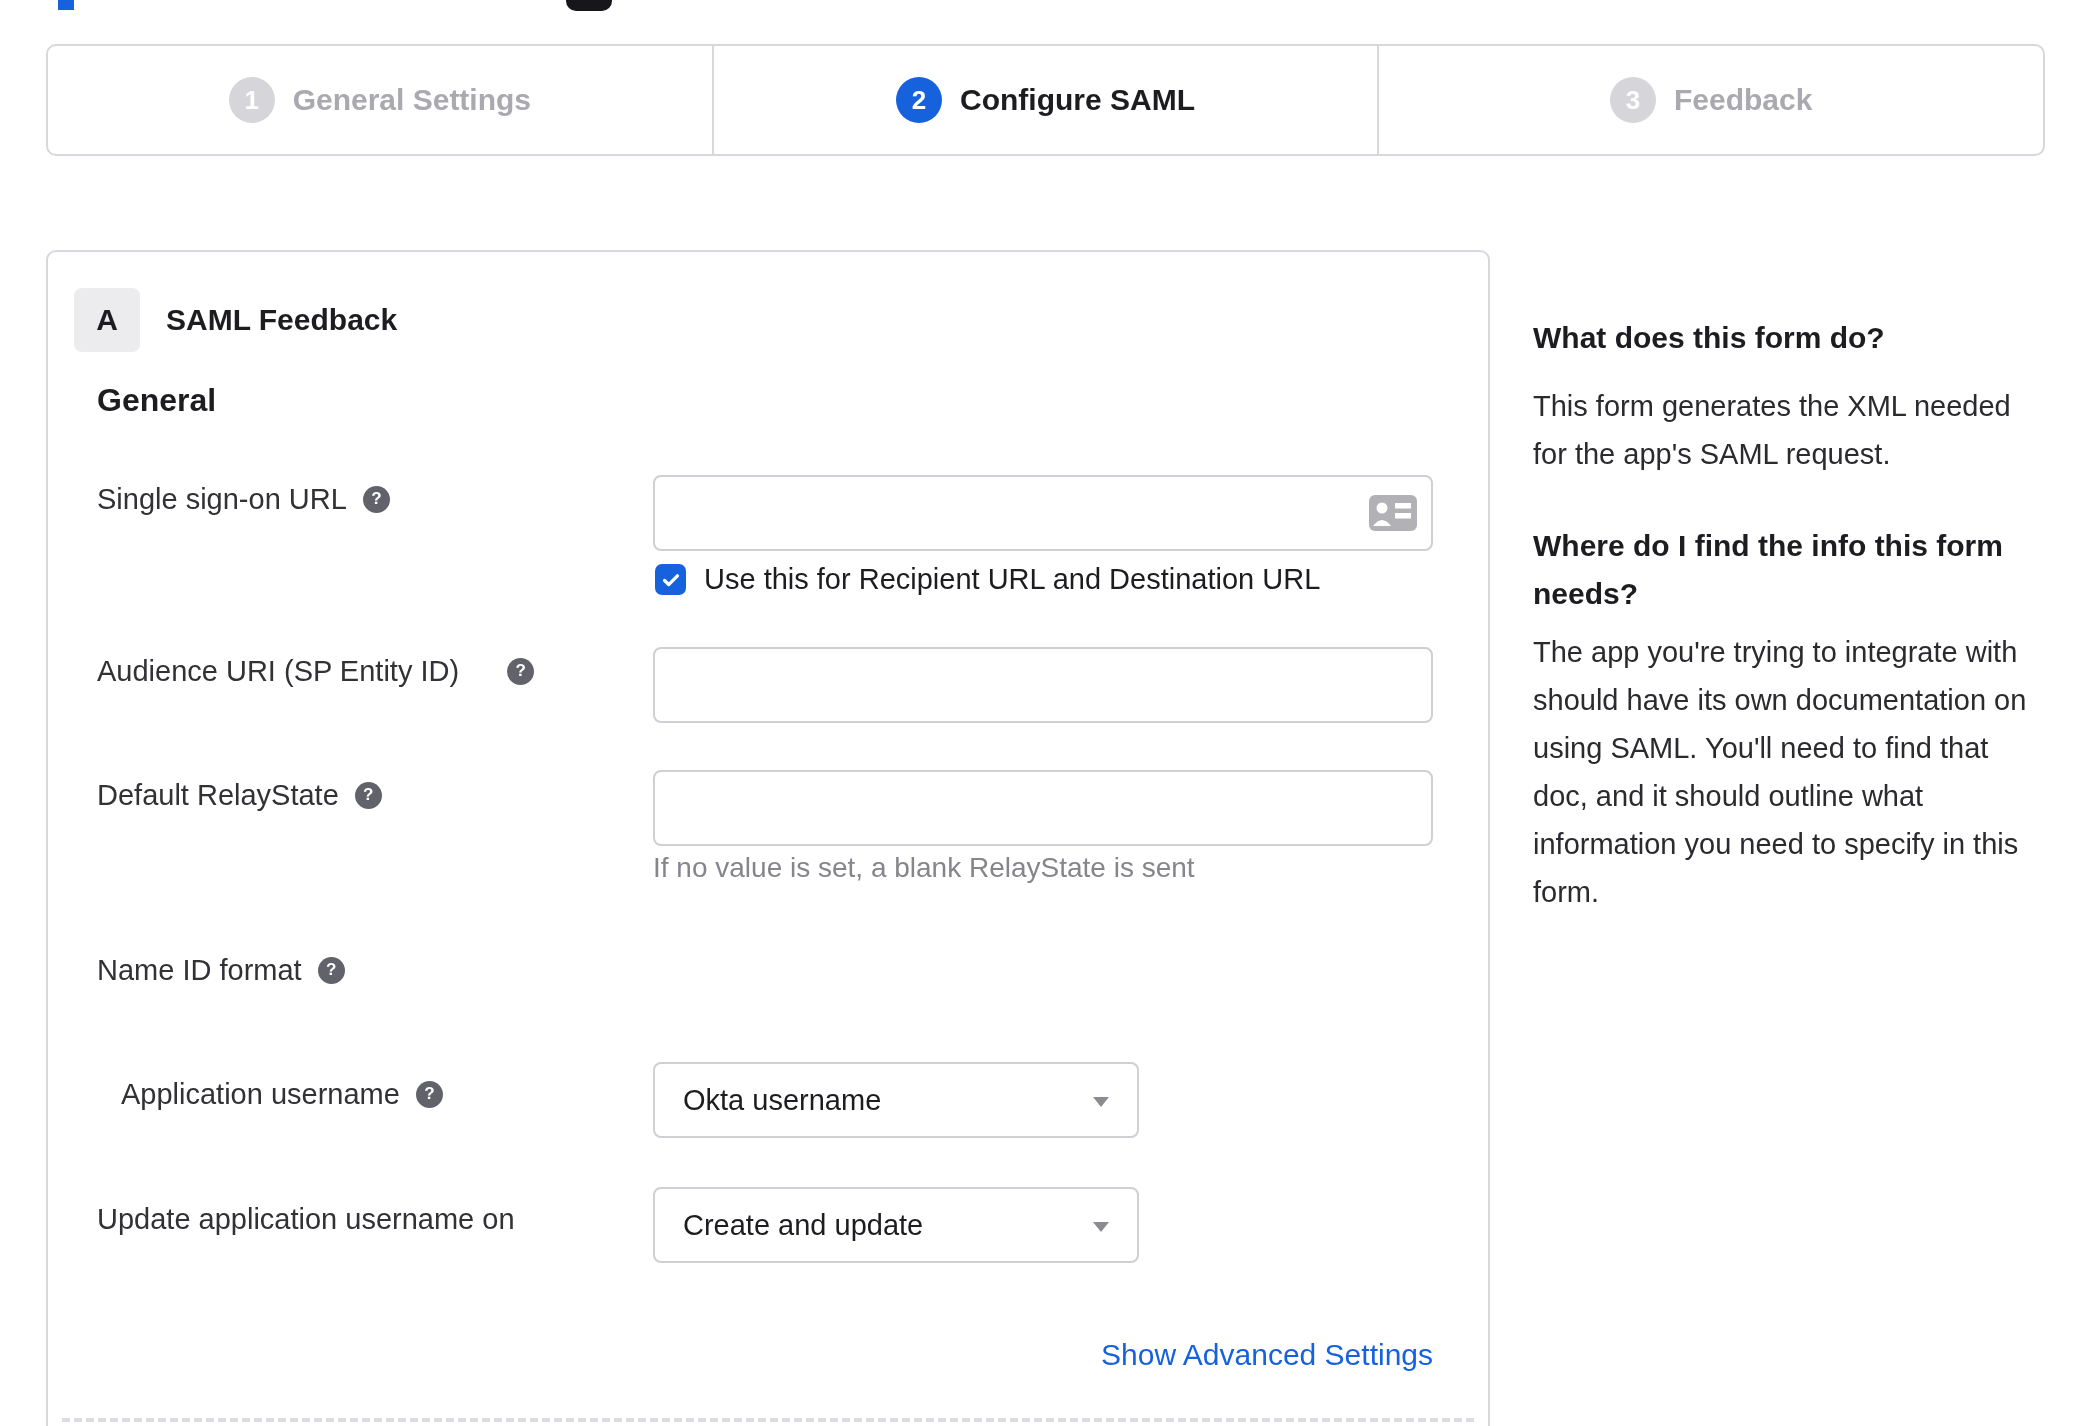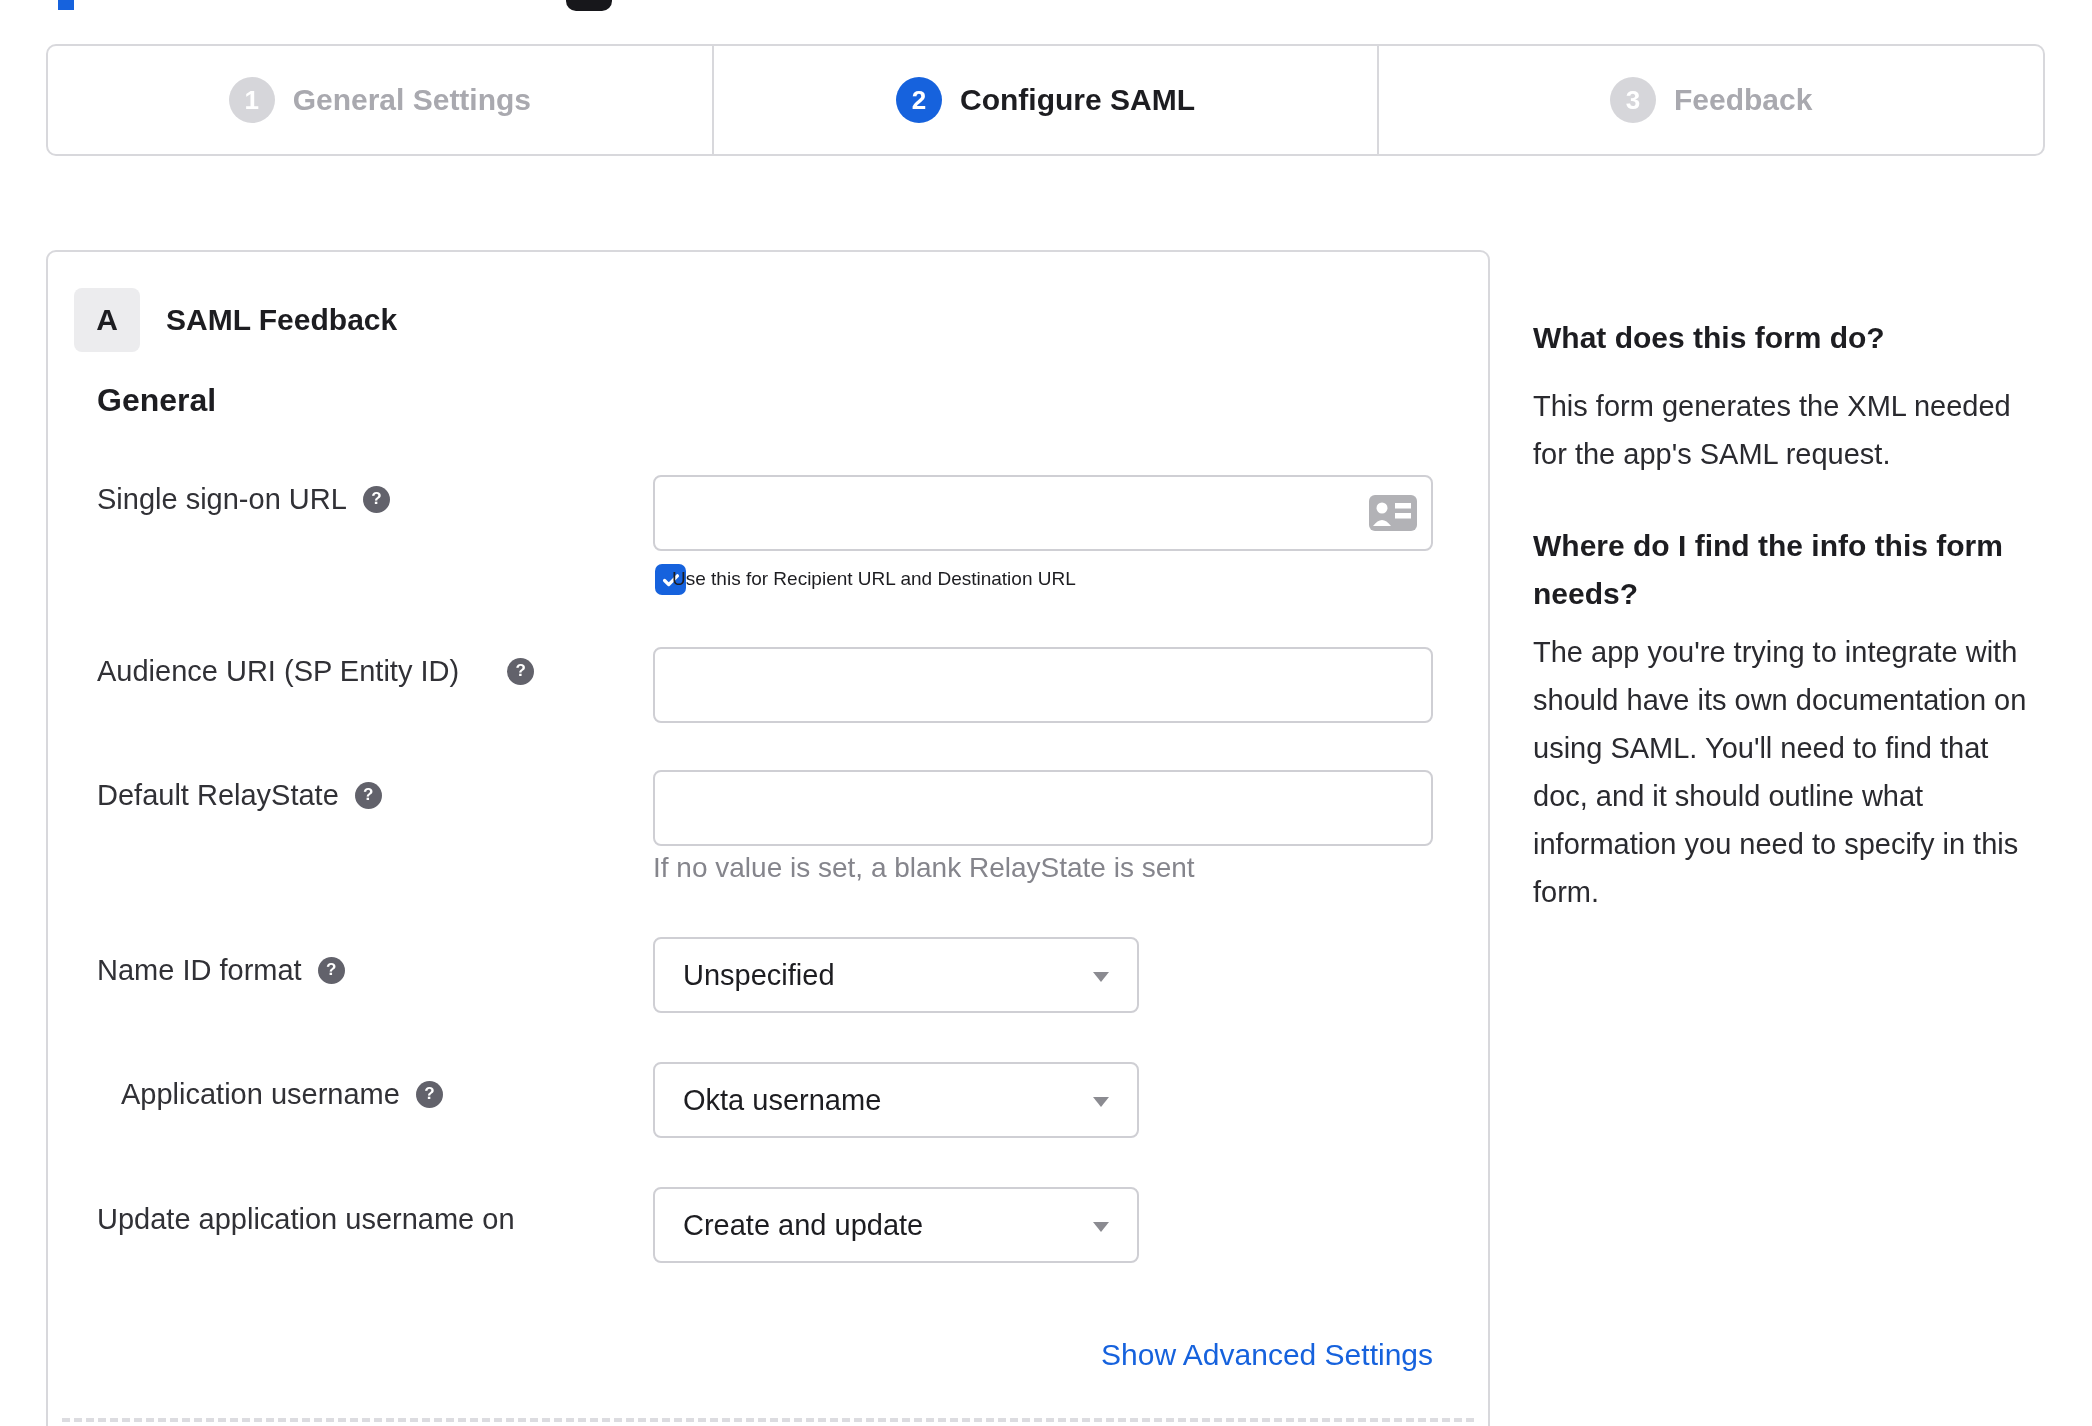--- a/index.html
+++ b/index.html
@@ -45,21 +45,21 @@
   .text-input { left: 605px; width: 780px; height: 76px; border: 2px solid #cfcfd4;
     border-radius: 8px; background: #fff; font-size: 29px; color: #1d1d21;
     padding: 0 70px 0 22px; font-family: "Liberation Sans", sans-serif; outline: none; }
   .input-wrap { left: 605px; width: 780px; height: 76px; }
   .input-wrap .text-input { left: 0; width: 100%; }
   .autofill-icon { right: 16px; top: 20px; width: 48px; height: 36px; cursor: pointer; }
 
   .checkbox { left: 607px; width: 31px; height: 31px; border-radius: 7px;
     background: #1662dd; display: flex; align-items: center; justify-content: center; cursor: pointer; }
   .checkbox svg { width: 22px; height: 22px; }
-  .checkbox-label { left: 624px; font-size: 19px; color: #1d1d21; line-height: 42px; }
+  .checkbox-label { left: 656px; font-size: 29px; color: #1d1d21; line-height: 42px; }
 
   .hint { left: 605px; font-size: 28px; color: #85858c; }
 
   .select { left: 605px; width: 486px; height: 76px; border: 2px solid #cfcfd4;
     border-radius: 8px; background: #fff; cursor: pointer; }
   .select-value { position: absolute; left: 28px; top: 0; line-height: 72px;
     font-size: 29px; color: #1d1d21; }
   .select-caret { position: absolute; right: 28px; top: 33px; width: 0; height: 0;
     border-left: 8px solid transparent; border-right: 8px solid transparent;
     border-top: 10px solid #8b8b91; }
@@ -134,24 +134,20 @@
     <span>Default RelayState</span>
     <span class="help-icon">?</span>
   </div>
   <input class="abs text-input" style="top: 518px;" type="text" value="">
   <div class="abs hint" style="top:600px;text-align:right;">If no value is set, a blank RelayState is sent</div>
 
   <div class="abs row-label" style="top:697px;">
     <span>Name ID format</span>
     <span class="help-icon">?</span>
   </div>
-  <div class="abs select" style="top:685px;">
-    <span class="select-value">Unspecified</span>
-    <span class="select-caret"></span>
-  </div>
 
   <div class="abs row-label" style="top:821px;margin-left:24px;">
     <span>Application username</span>
     <span class="help-icon">?</span>
   </div>
   <div class="abs select" style="top:810px;">
     <span class="select-value">Okta username</span>
     <span class="select-caret"></span>
   </div>
 

